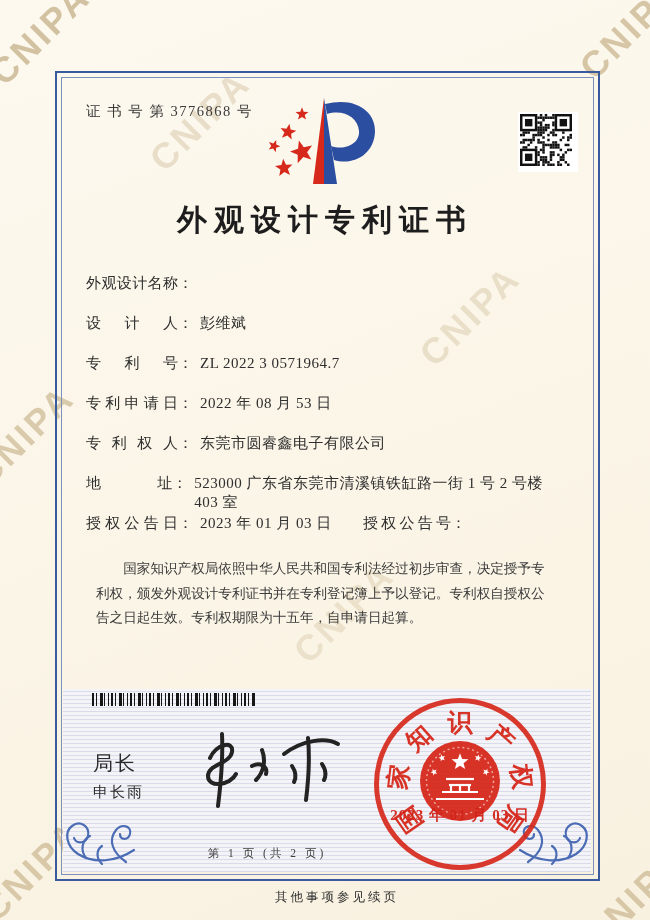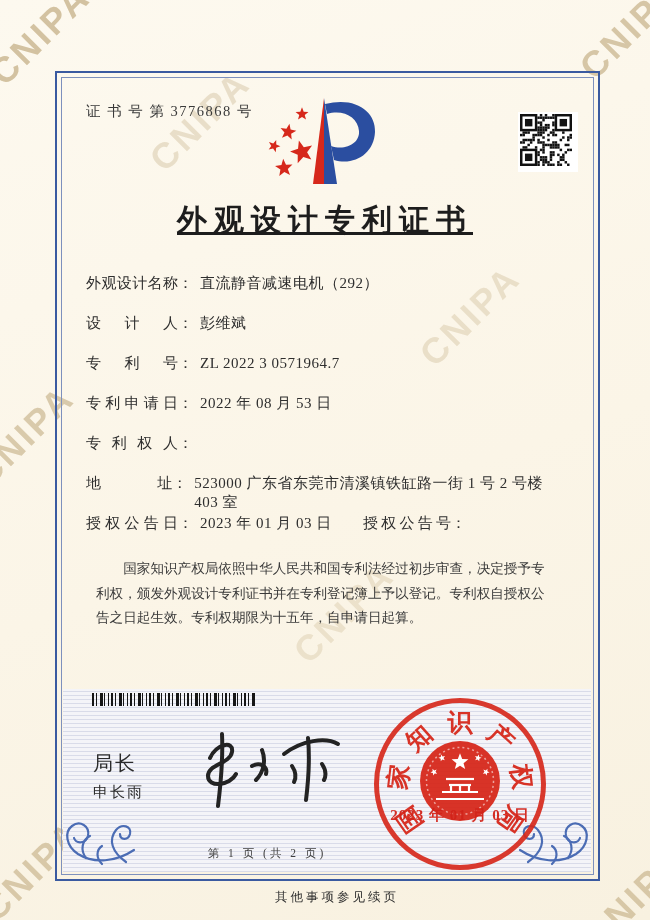--- a/index.html
+++ b/index.html
@@ -18,21 +18,21 @@
   
   .frame-outer { position:absolute; left:55px; top:71px; width:541px; height:806px;
     border:2.5px solid #3a5aa0; }
   .frame-inner { position:absolute; left:61px; top:77px; width:531px; height:796px;
     border:1px solid #7d90bd; }
   .cert-no { position:absolute; left:86px; top:102px; font-size:14.5px; color:#3a3a3a; letter-spacing:1.5px; }
   .logo { position:absolute; left:258px; top:96px; width:130px; height:92px; }
   .qr { position:absolute; left:518px; top:112px; width:56px; height:56px; background:#fff; padding:2px; }
   .qr svg { display:block; width:52px; height:52px; }
   .title { position:absolute; left:0; top:200px; width:650px; text-align:center;
-    font-size:30px; font-weight:700; letter-spacing:7px; color:#1d1d1d;text-decoration:underline; }
+    font-size:30px; font-weight:700; letter-spacing:7px; color:#1d1d1d; }
   .fields { position:absolute; left:86px; top:274px; width:480px;
     display:flex; flex-direction:column; gap:23px; font-size:15px; color:#2e2e2e; }
   .field { display:flex; align-items:baseline; position:relative; height:17px; }
   .flabel { display:inline-block; width:92px; text-align:justify; text-align-last:justify; }
   .fcolon { display:inline-block; margin-right:7px; }
   .fvalue { letter-spacing:0.5px; }
   .grant-second { position:absolute; left:277px; top:0; display:flex; align-items:center; }
   .grant-second .flabel { width:88px; }
   .paras { position:absolute; left:84px; top:545px; width:486px; font-size:13.6px;
     line-height:1.82; color:#3a3a3a; }
@@ -258,40 +258,40 @@
       <rect x="19" y="20" width="1" height="1" fill="#111"></rect>
     </svg>
   </div>
 
 <div class="title">外观设计专利证书</div>
 
 <div class="fields">
   <div class="field">
     <span class="flabel">外观设计名称</span>
       <span class="fcolon">：</span>
-      <span class="fvalue">直流静音减速电机（292）</span>
   </div>
   <div class="field">
     <span class="flabel">设计人</span>
       <span class="fcolon">：</span>
       <span class="fvalue">彭维斌</span>
   </div>
   <div class="field">
     <span class="flabel">专利号</span>
       <span class="fcolon">：</span>
       <span class="fvalue">ZL 2022 3 0571964.7</span>
   </div>
   <div class="field">
     <span class="flabel">专利申请日</span>
       <span class="fcolon">：</span>
       <span class="fvalue">2022 年 08 月 53 日</span>
   </div>
   <div class="field">
     <span class="flabel">专利权人</span>
       <span class="fcolon">：</span>
+      <span class="fvalue">东莞市圆睿鑫电子有限公司</span>
   </div>
   <div class="field">
     <span class="flabel">地址</span>
       <span class="fcolon">：</span>
       <span class="fvalue">523000 广东省东莞市清溪镇铁缸路一街 1 号 2 号楼 403 室</span>
   </div>
   <div class="field">
     <span class="flabel">授权公告日</span>
       <span class="fcolon">：</span>
       <span class="fvalue">2023 年 01 月 03 日</span>

